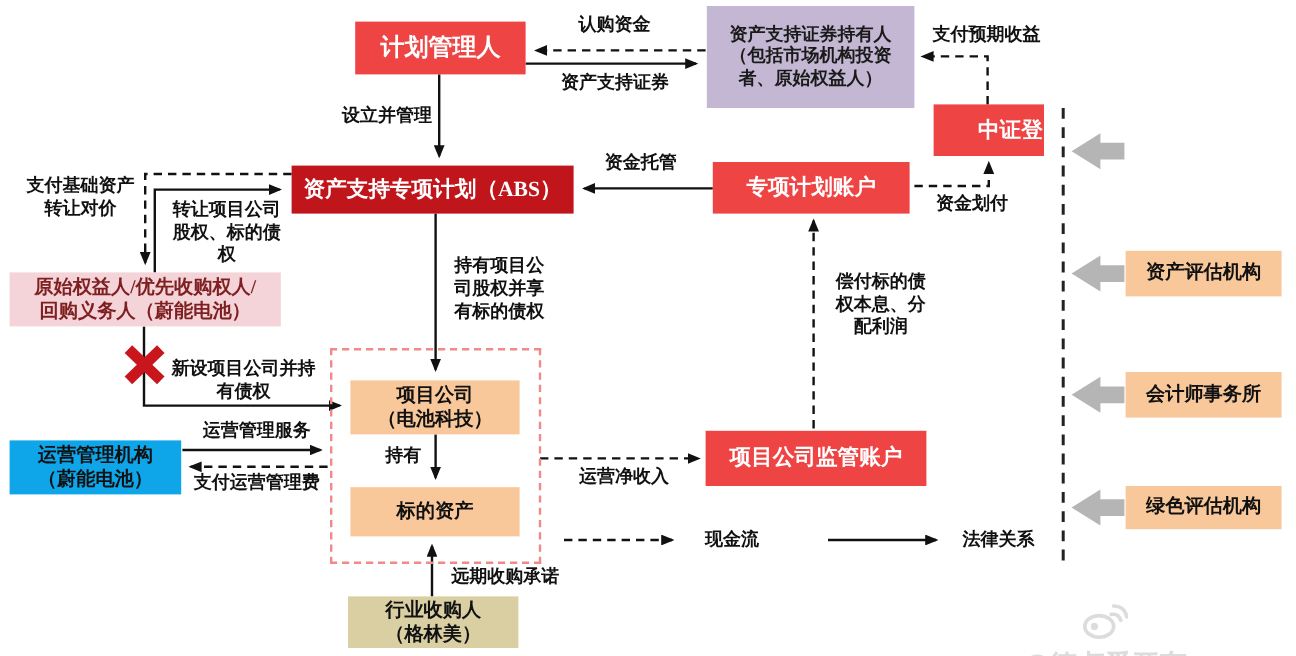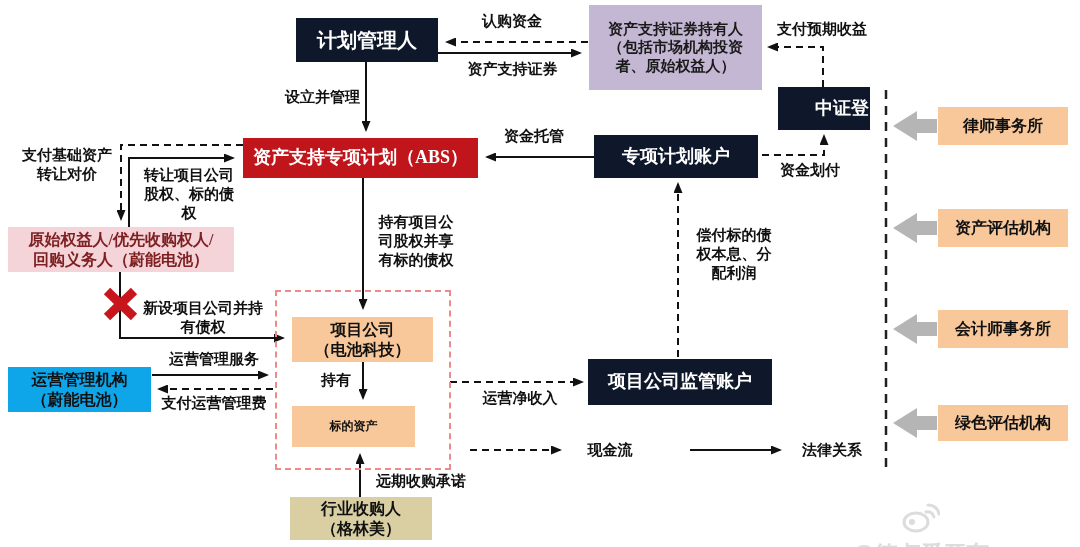--- a/index.html
+++ b/index.html
@@ -6,21 +6,21 @@
   .canvas{
     position:relative;width:1080px;height:547px;background:#ffffff;
     font-family:"Liberation Serif","DejaVu Serif",serif;overflow:hidden;
   }
   .wires{position:absolute;left:0;top:0;width:1080px;height:547px;}
   .box{
     position:absolute;display:flex;align-items:center;justify-content:center;
     text-align:center;white-space:pre-line;font-weight:bold;line-height:1.22;
     box-sizing:border-box;
   }
-  .dark{background:#0f172a;color:#ffffff;}
+  .dark{background:#ef4444;color:#ffffff;}
   .redbox{background:#c0151b;color:#ffffff;}
   .purple{background:#c4b7d3;color:#1a1a1a;}
   .pink{background:#0ea5e9;color:#111111;}
   .pink-red{background:#f4d4d8;color:#7e2022;}
   .orange{background:#f8c89a;color:#111111;}
   .tan{background:#d9cfa3;color:#111111;}
   .lbl{
     position:absolute;font-size:15px;font-weight:700;color:#111111;
     text-align:center;white-space:pre-line;line-height:1.25;
   }
@@ -30,21 +30,21 @@
   }
   
   .n-plan{left:296px;top:18px;width:142px;height:44px;font-size:20px;}
   .n-holders{left:589px;top:5px;width:173px;height:85px;font-size:15px;}
   .n-csdc{left:778px;top:87px;width:92px;height:43px;font-size:18px;padding-left:36px;}
   .n-abs{left:243px;top:138px;width:235px;height:40px;font-size:18px;}
   .n-spvacct{left:594px;top:135px;width:164px;height:43px;font-size:18px;}
   .n-owner{left:8px;top:227px;width:226px;height:45px;font-size:16px;}
   .n-ops{left:8px;top:367px;width:143px;height:45px;font-size:16px;}
   .n-projco{left:292px;top:317px;width:141px;height:45px;font-size:16px;}
-  .n-asset{left:292px;top:406px;width:123px;height:41px;font-size:12px;}
+  .n-asset{left:292px;top:406px;width:141px;height:41px;font-size:16px;}
   .n-buyer{left:290px;top:497px;width:142px;height:43px;font-size:16px;}
   .n-superacct{left:588px;top:359px;width:184px;height:46px;font-size:18px;}
   .n-law{left:938px;top:107px;width:130px;height:38px;font-size:16px;}
   .n-appraise{left:938px;top:209px;width:130px;height:38px;font-size:16px;}
   .n-account{left:938px;top:310px;width:130px;height:38px;font-size:16px;}
   .n-green{left:938px;top:405px;width:130px;height:36px;font-size:16px;}
   
   .l-subs{left:462px;top:12px;width:100px;}
   .l-sec{left:455px;top:60px;width:115px;}
   .l-setup{left:275px;top:88px;width:95px;}
@@ -133,21 +133,20 @@
   <div class="box pink-red n-owner">原始权益人/优先收购权人/
 回购义务人（蔚能电池）</div>
   <div class="box pink n-ops">运营管理机构
 （蔚能电池）</div>
   <div class="box orange n-projco">项目公司
 （电池科技）</div>
   <div class="box orange n-asset">标的资产</div>
   <div class="box tan n-buyer">行业收购人
 （格林美）</div>
   <div class="box dark n-superacct">项目公司监管账户</div>
-  <div class="box orange n-law">律师事务所</div>
   <div class="box orange n-appraise">资产评估机构</div>
   <div class="box orange n-account">会计师事务所</div>
   <div class="box orange n-green">绿色评估机构</div>
 
   <div class="lbl l-subs">认购资金</div>
   <div class="lbl l-sec">资产支持证券</div>
   <div class="lbl l-setup">设立并管理</div>
   <div class="lbl l-expect">支付预期收益</div>
   <div class="lbl l-custody">资金托管</div>
   <div class="lbl l-transferfund">资金划付</div>

